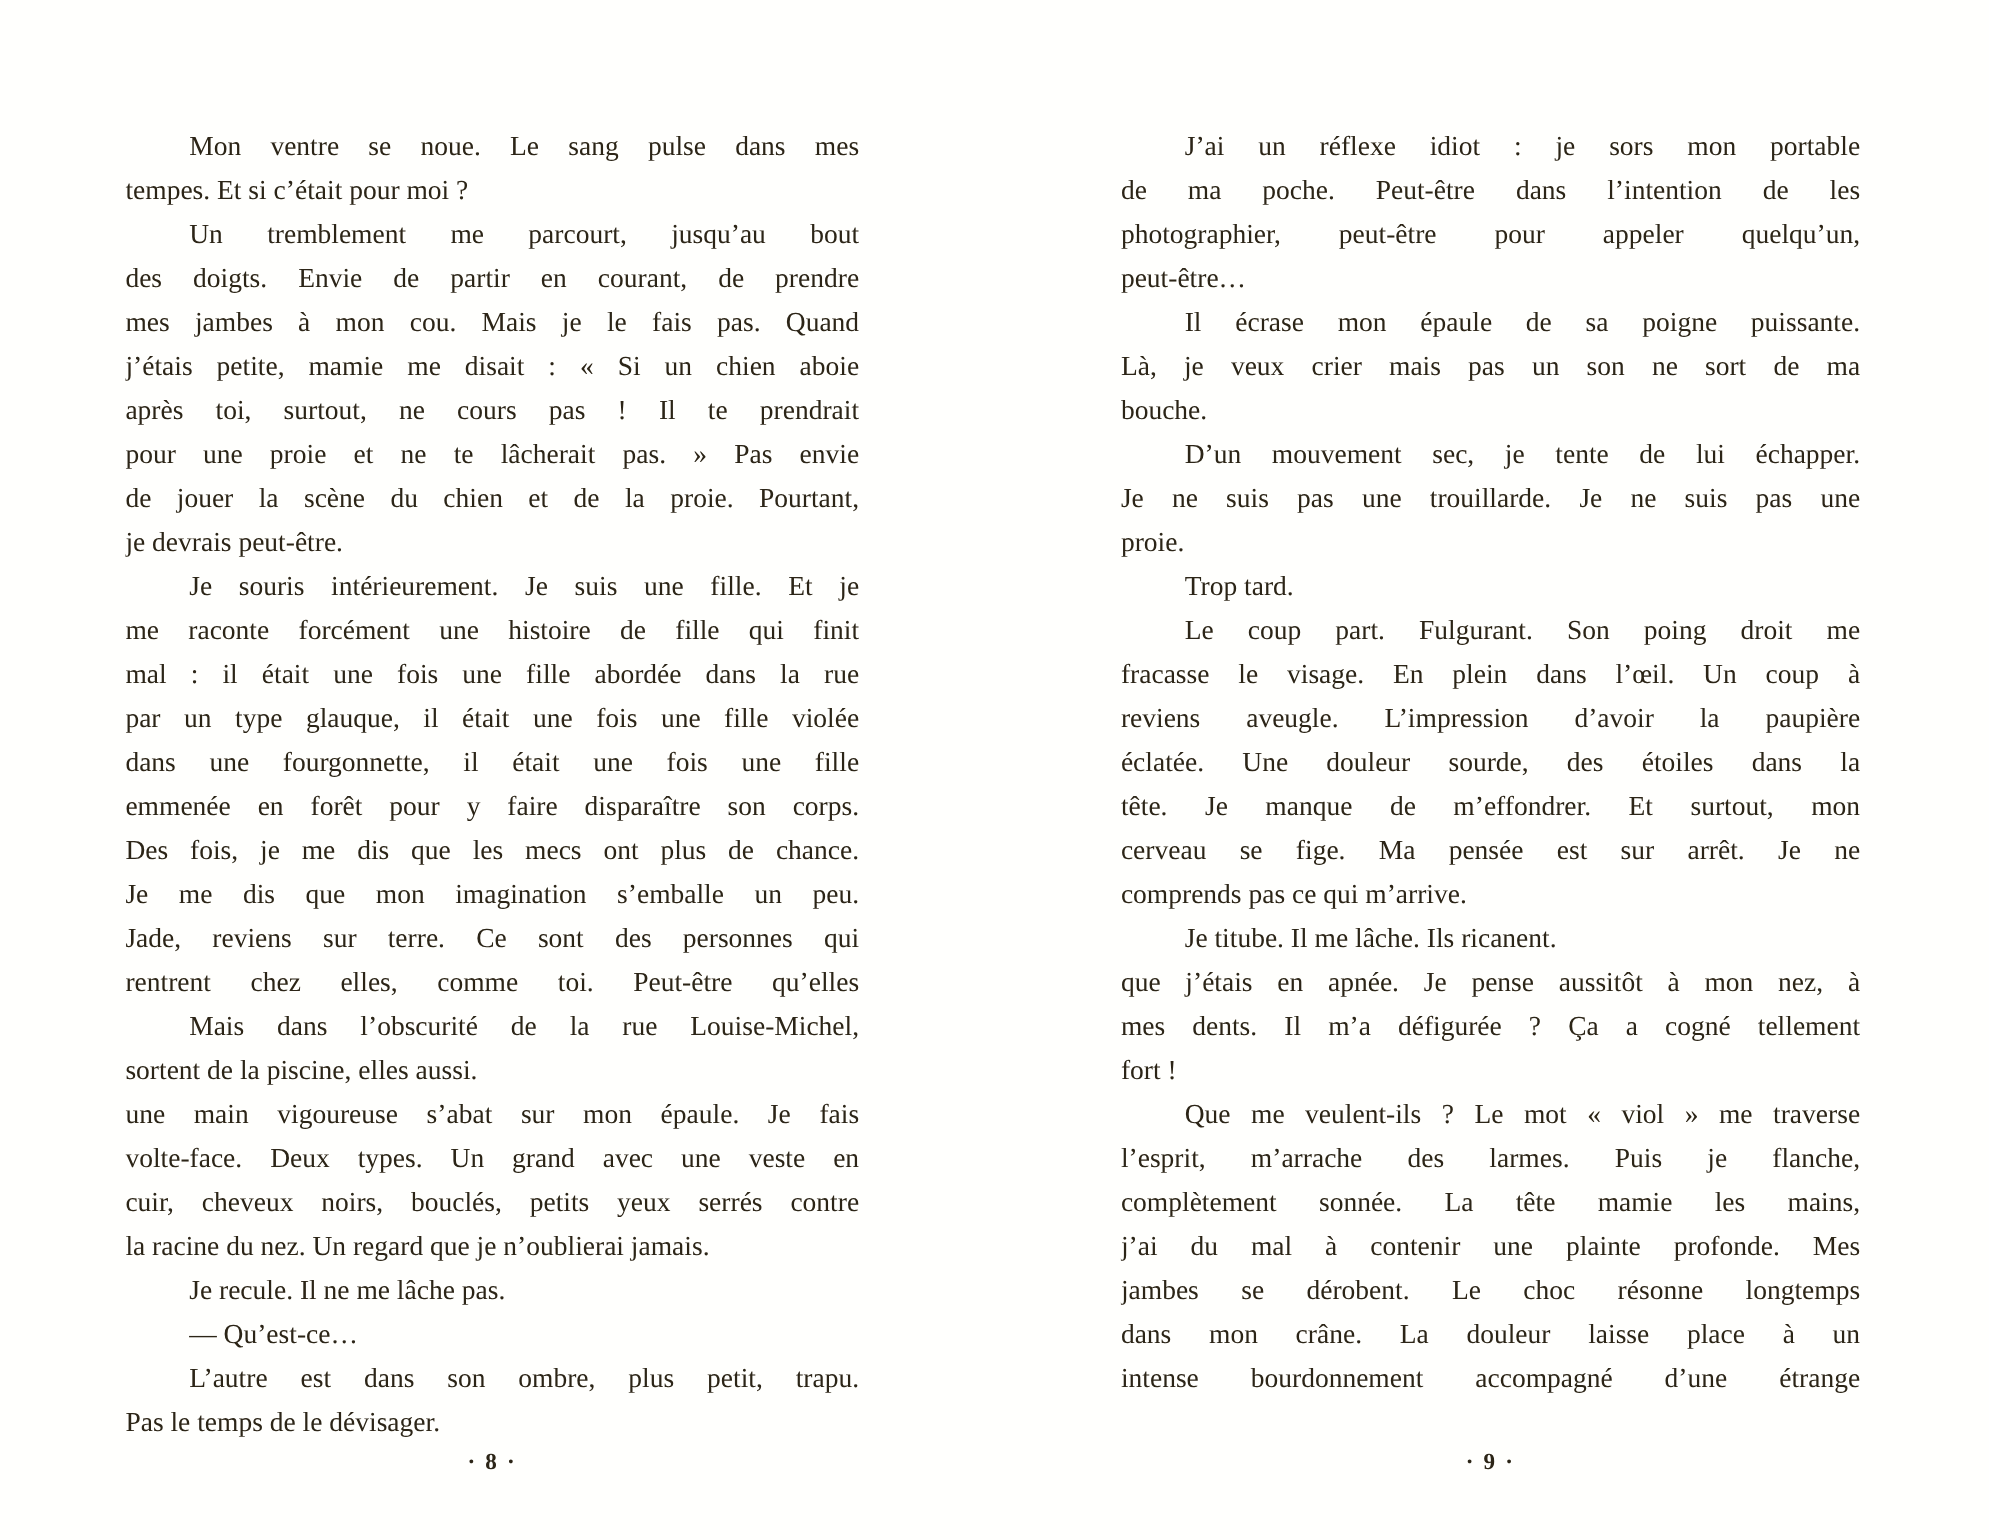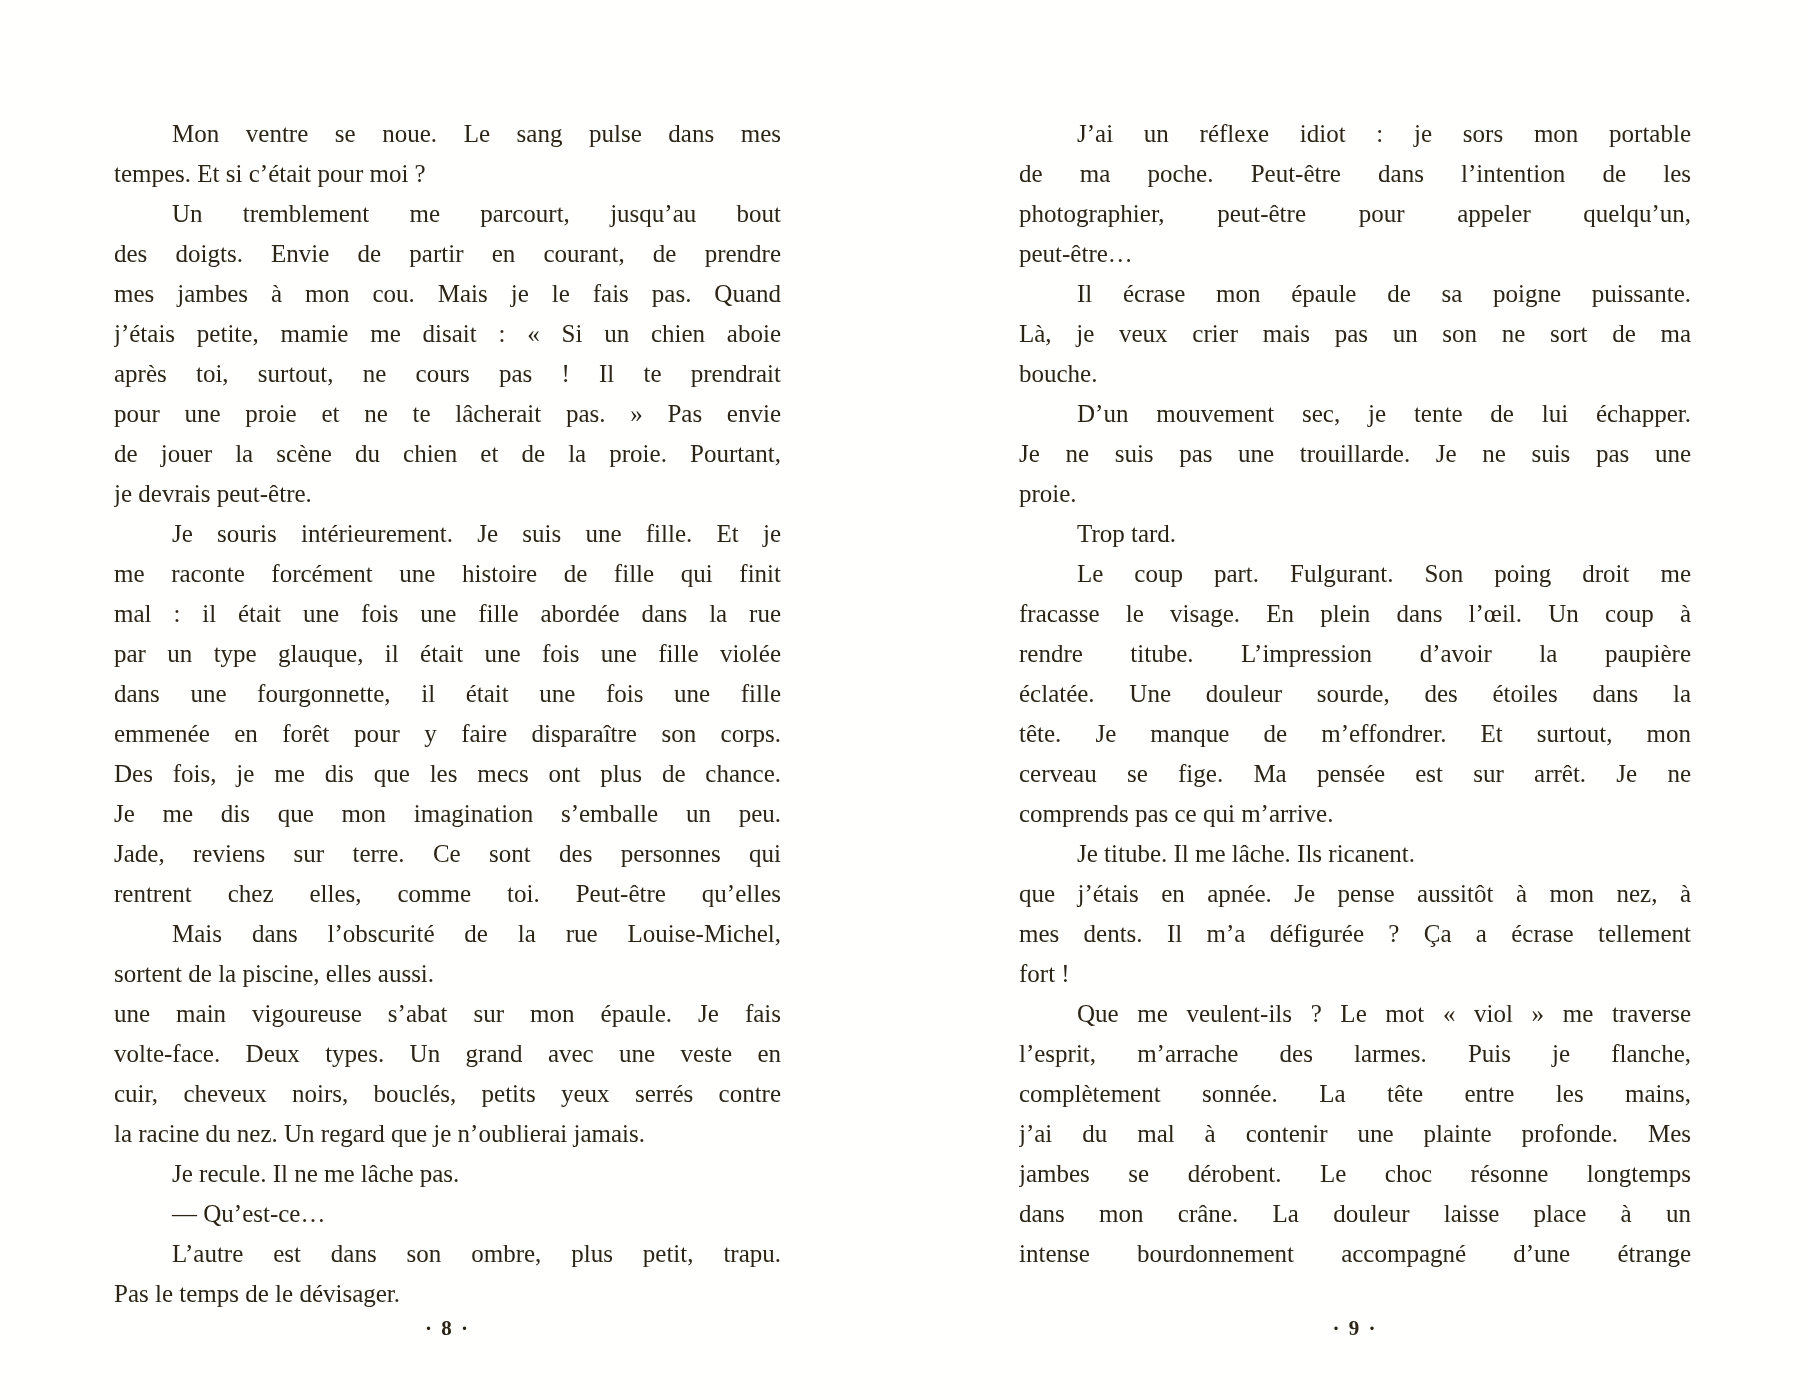--- a/index.html
+++ b/index.html
@@ -96,32 +96,32 @@
       <div class="line last">peut-être…</div>
       <div class="line indent">Il écrase mon épaule de sa poigne puissante.</div>
       <div class="line">Là, je veux crier mais pas un son ne sort de ma</div>
       <div class="line last">bouche.</div>
       <div class="line indent">D’un mouvement sec, je tente de lui échapper.</div>
       <div class="line">Je ne suis pas une trouillarde. Je ne suis pas une</div>
       <div class="line last">proie.</div>
       <div class="line indent last">Trop tard.</div>
       <div class="line indent">Le coup part. Fulgurant. Son poing droit me</div>
       <div class="line">fracasse le visage. En plein dans l’œil. Un coup à</div>
-      <div class="line">rendre titube. L’impression d’avoir la paupière</div>
+      <div class="line">reviens aveugle. L’impression d’avoir la paupière</div>
       <div class="line">éclatée. Une douleur sourde, des étoiles dans la</div>
       <div class="line">tête. Je manque de m’effondrer. Et surtout, mon</div>
       <div class="line">cerveau se fige. Ma pensée est sur arrêt. Je ne</div>
       <div class="line last">comprends pas ce qui m’arrive.</div>
       <div class="line indent last">Je titube. Il me lâche. Ils ricanent.</div>
       <div class="line">que j’étais en apnée. Je pense aussitôt à mon nez, à</div>
-      <div class="line">mes dents. Il m’a défigurée ? Ça a écrase tellement</div>
+      <div class="line">mes dents. Il m’a défigurée ? Ça a cogné tellement</div>
       <div class="line last">fort !</div>
       <div class="line indent">Que me veulent-ils ? Le mot « viol » me traverse</div>
       <div class="line">l’esprit, m’arrache des larmes. Puis je flanche,</div>
-      <div class="line">complètement sonnée. La tête entre les mains,</div>
+      <div class="line">complètement sonnée. La tête mamie les mains,</div>
       <div class="line">j’ai du mal à contenir une plainte profonde. Mes</div>
       <div class="line">jambes se dérobent. Le choc résonne longtemps</div>
       <div class="line">dans mon crâne. La douleur laisse place à un</div>
       <div class="line">intense bourdonnement accompagné d’une étrange</div>
     </div>
 
   <div class="pagenum left">· 8 ·</div>
 
   <div class="pagenum right">· 9 ·</div>
 

